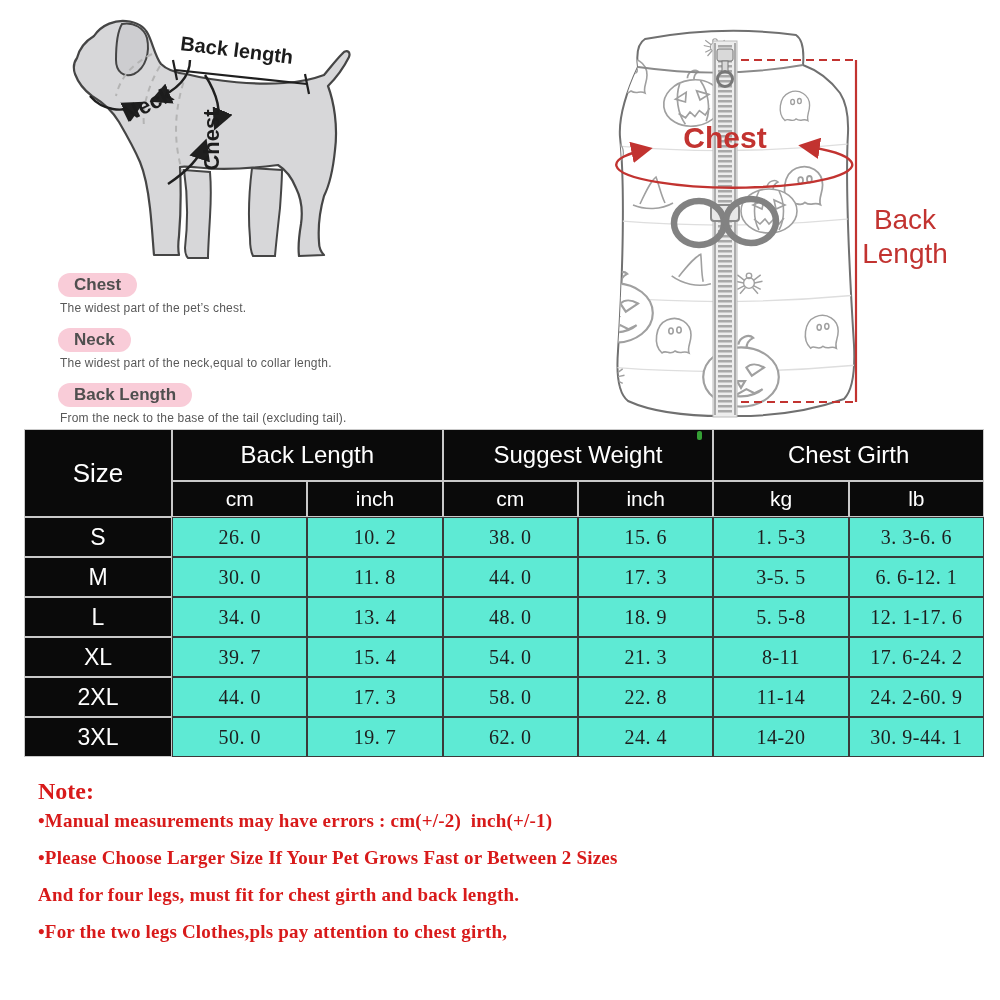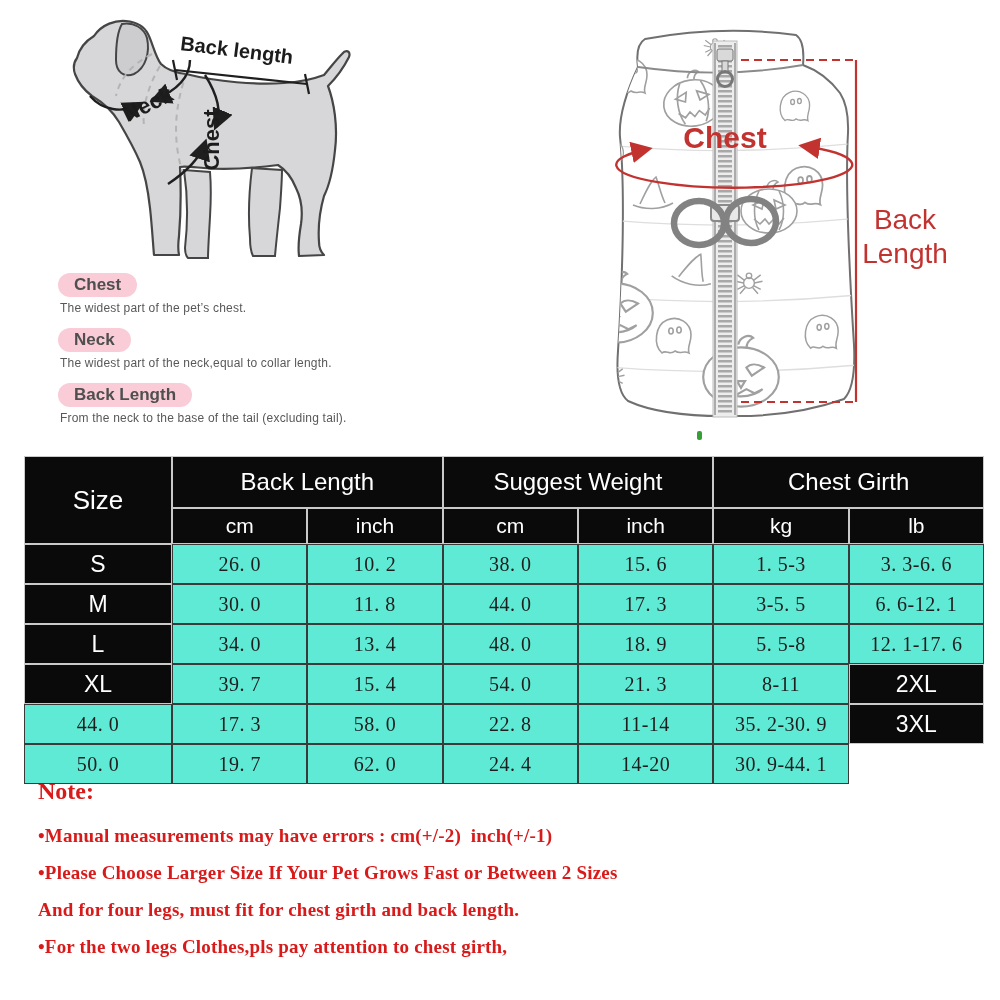--- a/index.html
+++ b/index.html
@@ -16,38 +16,38 @@
 
   
   .dog-svg{position:absolute;left:22px;top:12px;}
   .vest-svg{position:absolute;left:553px;top:15px;}
   .defs{position:absolute;left:58px;top:273px;width:450px;}
   .def-pill{display:inline-block;background:var(--pill-pink);color:#4f4f4f;
     font-weight:bold;font-size:17px;padding:2px 16px;border-radius:13px;}
   .def-desc{font-size:12px;color:#585858;margin:4px 0 13px 2px;letter-spacing:.2px;}
 
   
-  .tbl{position:absolute;left:24px;top:456px;width:960px;
+  .tbl{position:absolute;left:24px;top:429px;width:960px;
     display:grid;grid-template-columns:148px repeat(6,1fr);
     grid-template-rows:52px 36px;grid-auto-rows:40px;text-align:right;}
   .cell{display:flex;align-items:center;justify-content:center;}
   .hc{background:var(--table-black);color:#fff;border:1px solid #c9c9c9;}
   .dc{background:#5eead4;color:#1e1e1e;border:1px solid #3a3a3a;
     font-family:"Liberation Serif",serif;font-size:20px;letter-spacing:.5px;}
   .size-head{grid-column:1;grid-row:1 / span 2;font-size:26px;}
   .group{grid-column:span 2;grid-row:1;font-size:24px;}
   .unit{font-size:21px;}
   .size-col{font-size:23px;}
   .green-speck{position:absolute;left:697px;top:431px;width:5px;height:9px;
     background:#35a035;border-radius:2px;}
 
   
   .notes{position:absolute;left:38px;top:778px;width:930px;
     font-family:"Liberation Serif",serif;font-weight:bold;color:var(--note-red);}
-  .notes-title{font-size:24px;margin-bottom:20px;}
+  .notes-title{font-size:24px;margin-bottom:5px;}
   .note-line{font-size:19px;margin-bottom:15px;white-space:pre-wrap;letter-spacing:.2px;}
 
   
   .red-stroke{stroke:var(--annotation-red);}
   .red-fill{fill:var(--annotation-red);}
   .red-text{fill:var(--annotation-red);font-family:"Liberation Sans",sans-serif;}
   .ink-text{fill:#1c1c1c;font-family:"Liberation Sans",sans-serif;font-weight:600;}
   .motif{stroke:#a0a0a0;fill:#fff;stroke-width:1.6;}
   .motif-line{stroke:#a0a0a0;fill:none;stroke-width:1.6;}
 </style>
@@ -322,27 +322,28 @@
       <div class="cell dc">48. 0</div>
       <div class="cell dc">18. 9</div>
       <div class="cell dc">5. 5-8</div>
       <div class="cell dc">12. 1-17. 6</div>
       <div class="cell hc size-col">XL</div>
       <div class="cell dc">39. 7</div>
       <div class="cell dc">15. 4</div>
       <div class="cell dc">54. 0</div>
       <div class="cell dc">21. 3</div>
       <div class="cell dc">8-11</div>
+      <div class="cell dc">17. 6-24. 2</div>
       <div class="cell hc size-col">2XL</div>
       <div class="cell dc">44. 0</div>
       <div class="cell dc">17. 3</div>
       <div class="cell dc">58. 0</div>
       <div class="cell dc">22. 8</div>
       <div class="cell dc">11-14</div>
-      <div class="cell dc">35. 2-30. 9</div>
+      <div class="cell dc">24. 2-60. 9</div>
       <div class="cell hc size-col">3XL</div>
       <div class="cell dc">50. 0</div>
       <div class="cell dc">19. 7</div>
       <div class="cell dc">62. 0</div>
       <div class="cell dc">24. 4</div>
       <div class="cell dc">14-20</div>
       <div class="cell dc">30. 9-44. 1</div>
     </div>
   <div class="green-speck"></div>
 

